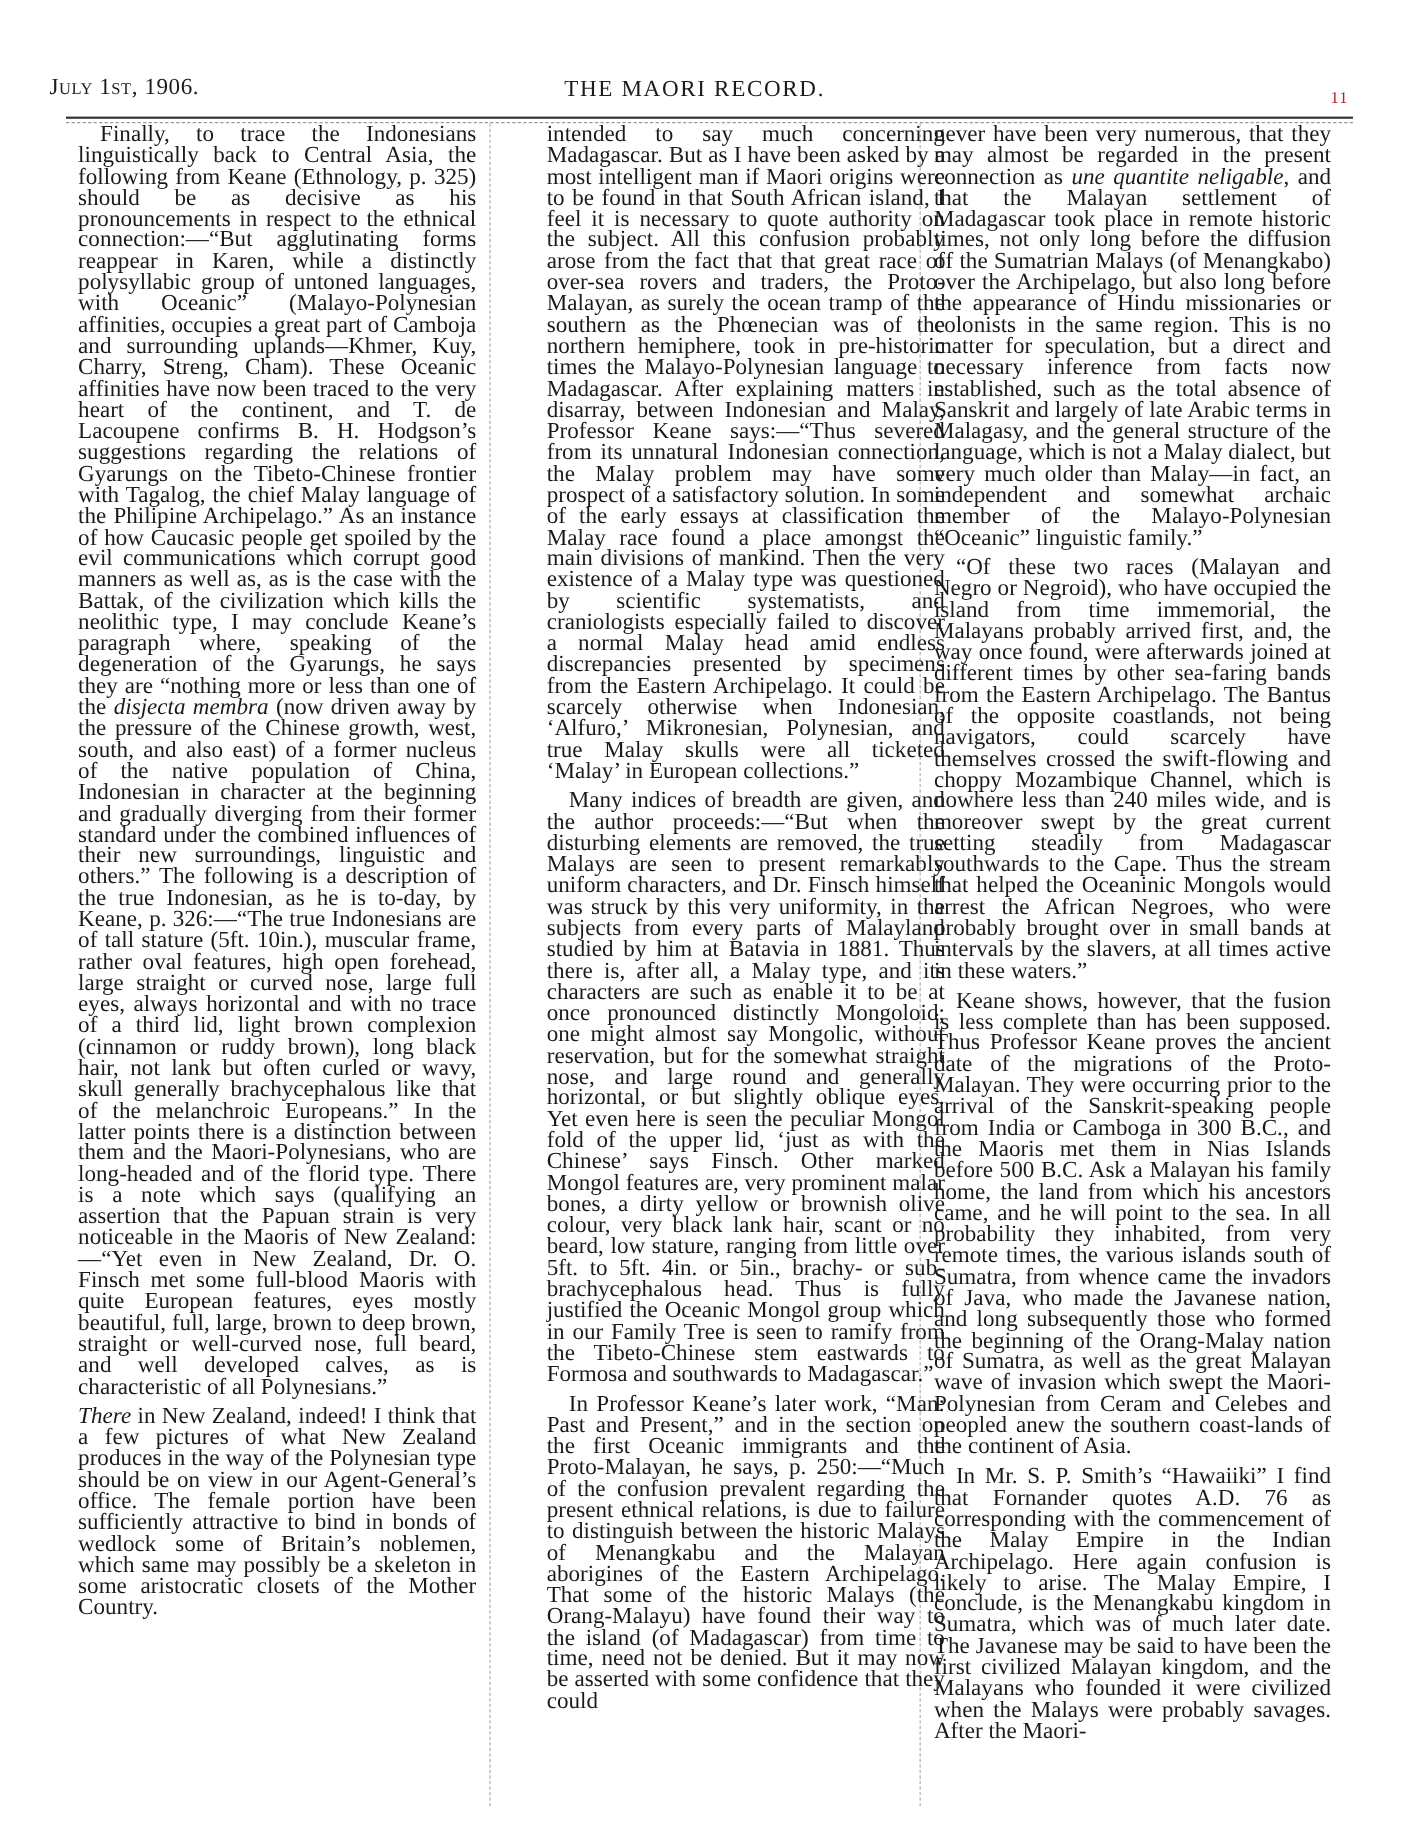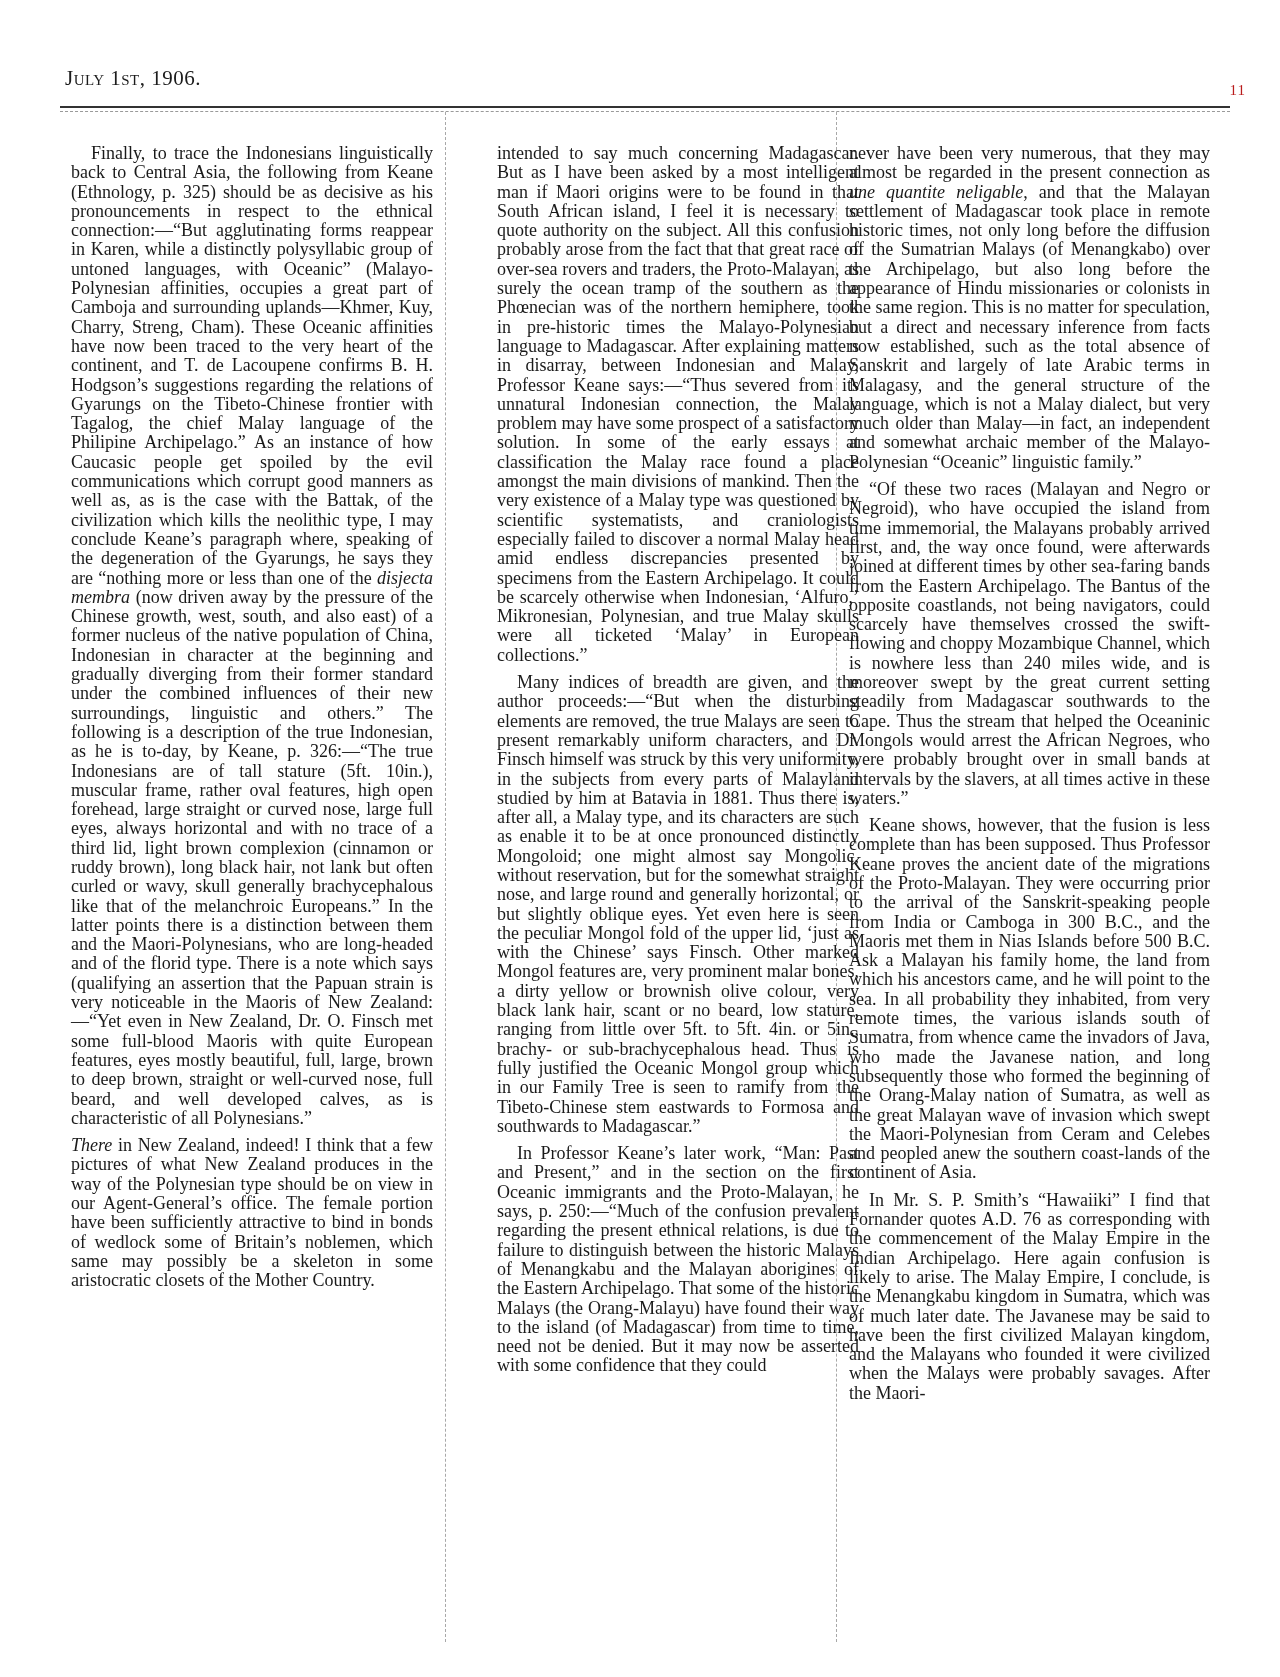--- a/index.html
+++ b/index.html
@@ -1,62 +1,63 @@
 <!DOCTYPE html>
 <html><head>
 <meta charset="utf-8">
 <style>
   html, body { margin: 0; padding: 0; background: #ffffff; }
   body {
     width: 1280px; height: 1677px; position: relative; overflow: hidden;
     font-family: "Liberation Serif", "DejaVu Serif", serif; color: #1a1a1a;
   }
   .header {
-    position: absolute; left: 65px; top: 62px; width: 1173px; height: 34px;
+    position: absolute; left: 45px; top: 62px; width: 1173px; height: 34px;
   }
   .hdr-date {
     position: absolute; left: 0; top: 4px; font-size: 21px; font-variant: small-caps;
     letter-spacing: 0.5px; color: #1c1c1c;
   }
   .hdr-title {
     position: absolute; left: 0; right: 0; top: 6px; text-align: center; font-size: 21px;
     letter-spacing: 1.5px; color: #1c1c1c;
   }
   .hdr-page {
     position: absolute; right: -8px; top: 20px; font-size: 15px; letter-spacing: 1px; color: #b91c1c;
   }
   .rule-thick {
     position: absolute; left: 60px; top: 106px; width: 1170px; height: 2px; background: #333;
   }
   .rule-thin {
     position: absolute; left: 60px; top: 111px; width: 1170px; height: 0;
     border-top: 1px dashed #9a9a9a;
   }
   .col {
-    position: absolute; top: 144px; font-size: 18px; line-height: 19.3px;
+    position: absolute; top: 112px; font-size: 21px; line-height: 19.3px;
     text-align: justify; hyphens: manual;
   }
   .col p { margin: 0 0 8px 0; text-indent: 0; }
   .col p.indent { text-indent: 20px; }
   .col1 { left: 71px; width: 362px; }
   .col2 { left: 457px; width: 362px; margin-left: 40px; }
   .col3 { left: 849px; width: 361px; }
   .divider {
     position: absolute; top: 112px; height: 1530px; width: 0;
     border-left: 1px dashed #a8a8a8;
   }
   .d1 { left: 445px; }
   .d2 { left: 836px; }
   em { font-style: italic; }
 </style>
 </head>
 <body>
 
 <div class="header">
   <span class="hdr-date">July 1st, 1906.</span>
+  <span class="hdr-title">THE MAORI RECORD.</span>
   <span class="hdr-page">11</span>
 </div>
 <div class="rule-thick"></div>
 <div class="rule-thin"></div>
 
 <div class="divider d1"></div>
 <div class="divider d2"></div>
 
 <div class="col col1">
     <p class="indent"><span>Finally, to trace the Indonesians linguistically back to Central Asia, the following from Keane (Ethnology, p. 325) should be as decisive as his pronouncements in respect to the ethnical connection:—“But agglutinating forms reappear in Karen, while a distinctly polysyllabic group of untoned languages, with Oceanic” (Malayo-Polynesian affinities, occupies a great part of Camboja and surrounding uplands—Khmer, Kuy, Charry, Streng, Cham). These Oceanic affinities have now been traced to the very heart of the continent, and T. de Lacoupene confirms B. H. Hodgson’s suggestions regarding the relations of Gyarungs on the Tibeto-Chinese frontier with Tagalog, the chief Malay language of the Philipine Archipelago.” As an instance of how Caucasic people get spoiled by the evil communications which corrupt good manners as well as, as is the case with the Battak, of the civilization which kills the neolithic type, I may conclude Keane’s paragraph where, speaking of the degeneration of the Gyarungs, he says they are “nothing more or less than one of the </span><em>disjecta membra</em><span> (now driven away by the pressure of the Chinese growth, west, south, and also east) of a former nucleus of the native population of China, Indonesian in character at the beginning and gradually diverging from their former standard under the combined influences of their new surroundings, linguistic and others.” The following is a description of the true Indonesian, as he is to-day, by Keane, p. 326:—“The true Indonesians are of tall stature (5ft. 10in.), muscular frame, rather oval features, high open forehead, large straight or curved nose, large full eyes, always horizontal and with no trace of a third lid, light brown complexion (cinnamon or ruddy brown), long black hair, not lank but often curled or wavy, skull generally brachycephalous like that of the melanchroic Europeans.” In the latter points there is a distinction between them and the Maori-Polynesians, who are long-headed and of the florid type. There is a note which says (qualifying an assertion that the Papuan strain is very noticeable in the Maoris of New Zealand:—“Yet even in New Zealand, Dr. O. Finsch met some full-blood Maoris with quite European features, eyes mostly beautiful, full, large, brown to deep brown, straight or well-curved nose, full beard, and well developed calves, as is characteristic of all Polynesians.” </span></p>

